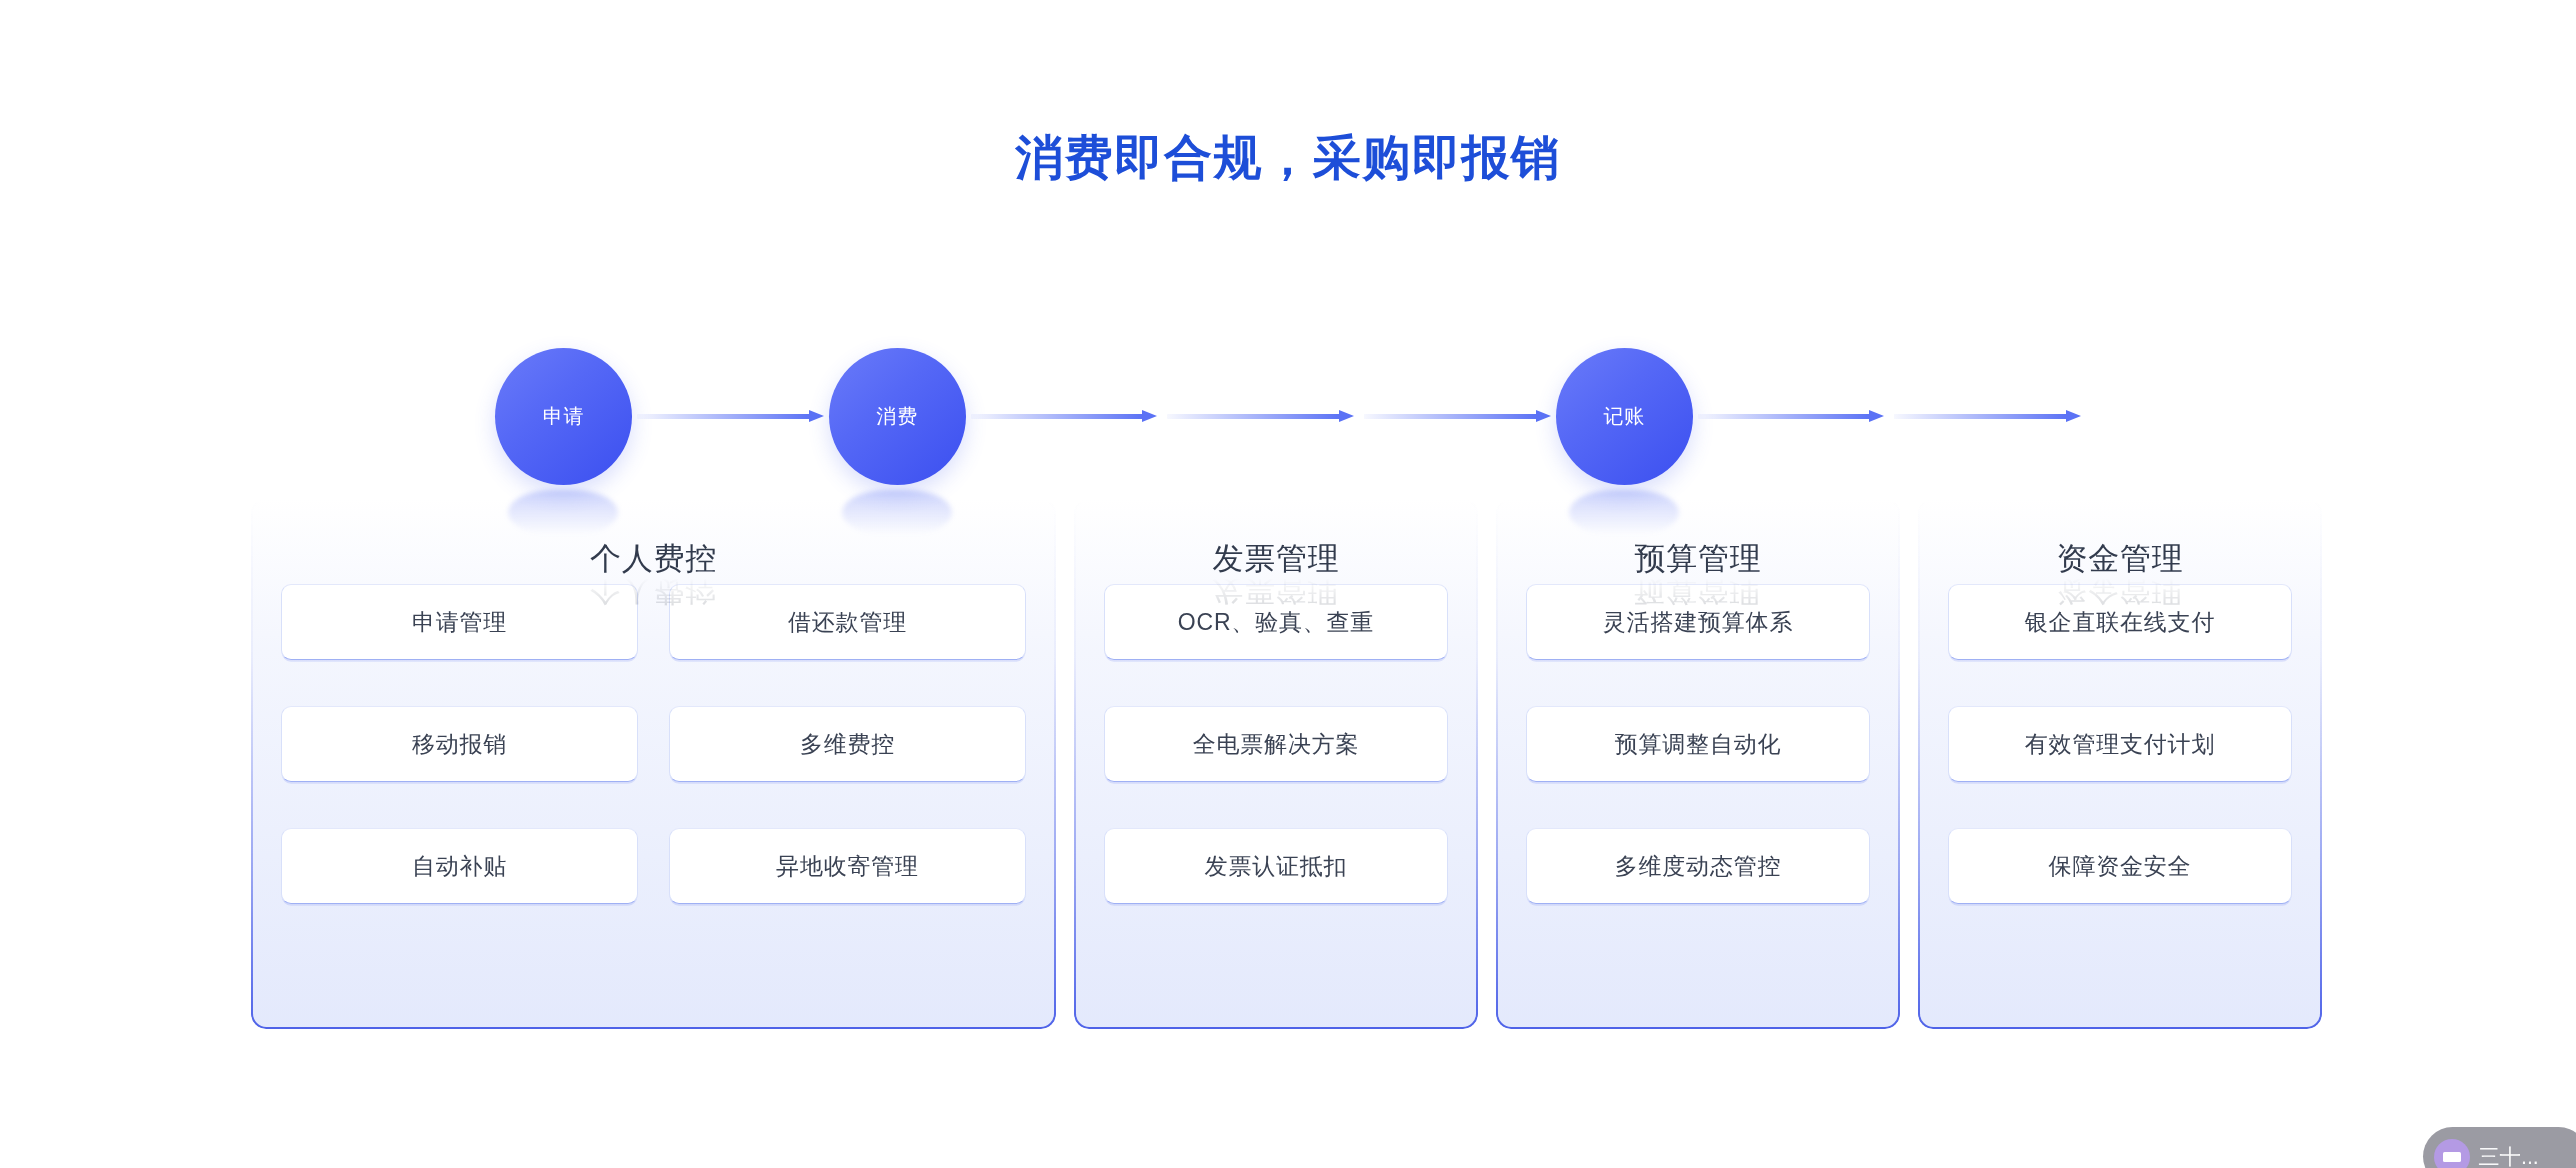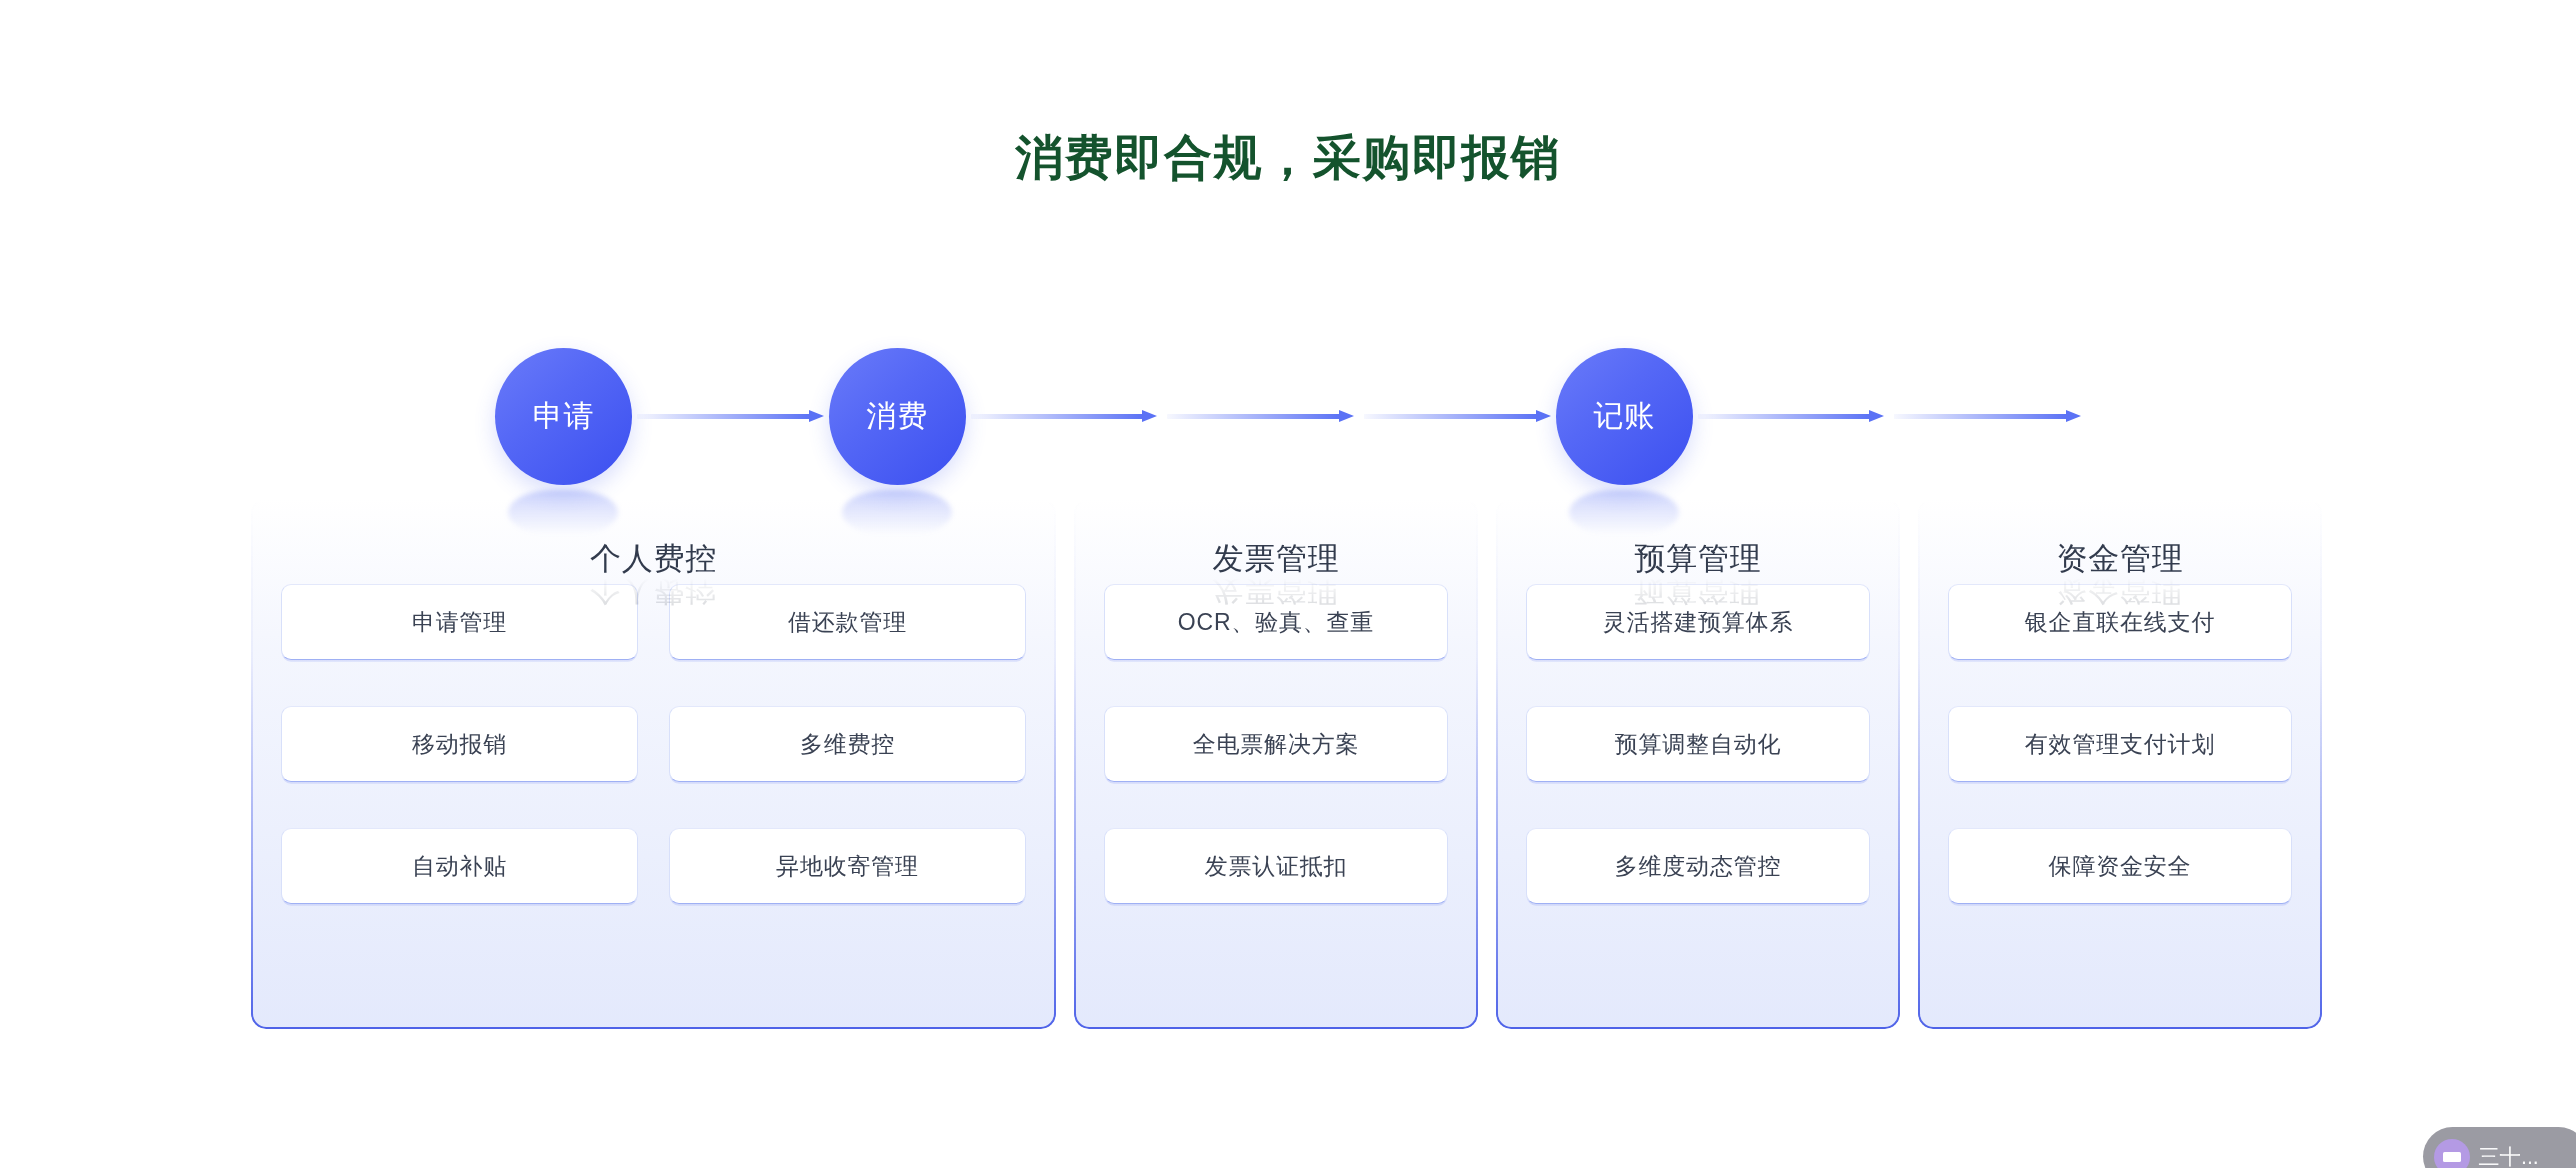--- a/index.html
+++ b/index.html
@@ -18,21 +18,21 @@
 
   
   .page-title {
     position: absolute;
     left: 0;
     top: 134px;
     width: 2576px;
     text-align: center;
     font-size: 48px;
     font-weight: bold;
-    color: #14532d;
+    color: #1d4ed8;
     letter-spacing: 1.6px;
     line-height: 1;
   }
 
   
   .flow-row {
     position: absolute;
     left: 495px;
     top: 340px;
     width: 1591px;
@@ -53,21 +53,21 @@
   }
   .flow-circle {
     width: 137px;
     height: 137px;
     border-radius: 50%;
     background: linear-gradient(138deg, #6a7bf9 0%, #5568f6 40%, #3b4ff0 100%);
     display: flex;
     align-items: center;
     justify-content: center;
     color: #ffffff;
-    font-size: 30px;
+    font-size: 20px;
     letter-spacing: 0.8px;
     box-shadow: 0 8.2px 21.4px rgba(70,95,240,0.20);
     font-family: Liberation Mono, monospace;
   }
   .flow-reflect {
     position: absolute;
     left: 13px;
     top: 142px;
     width: 110px;
     height: 45px;

